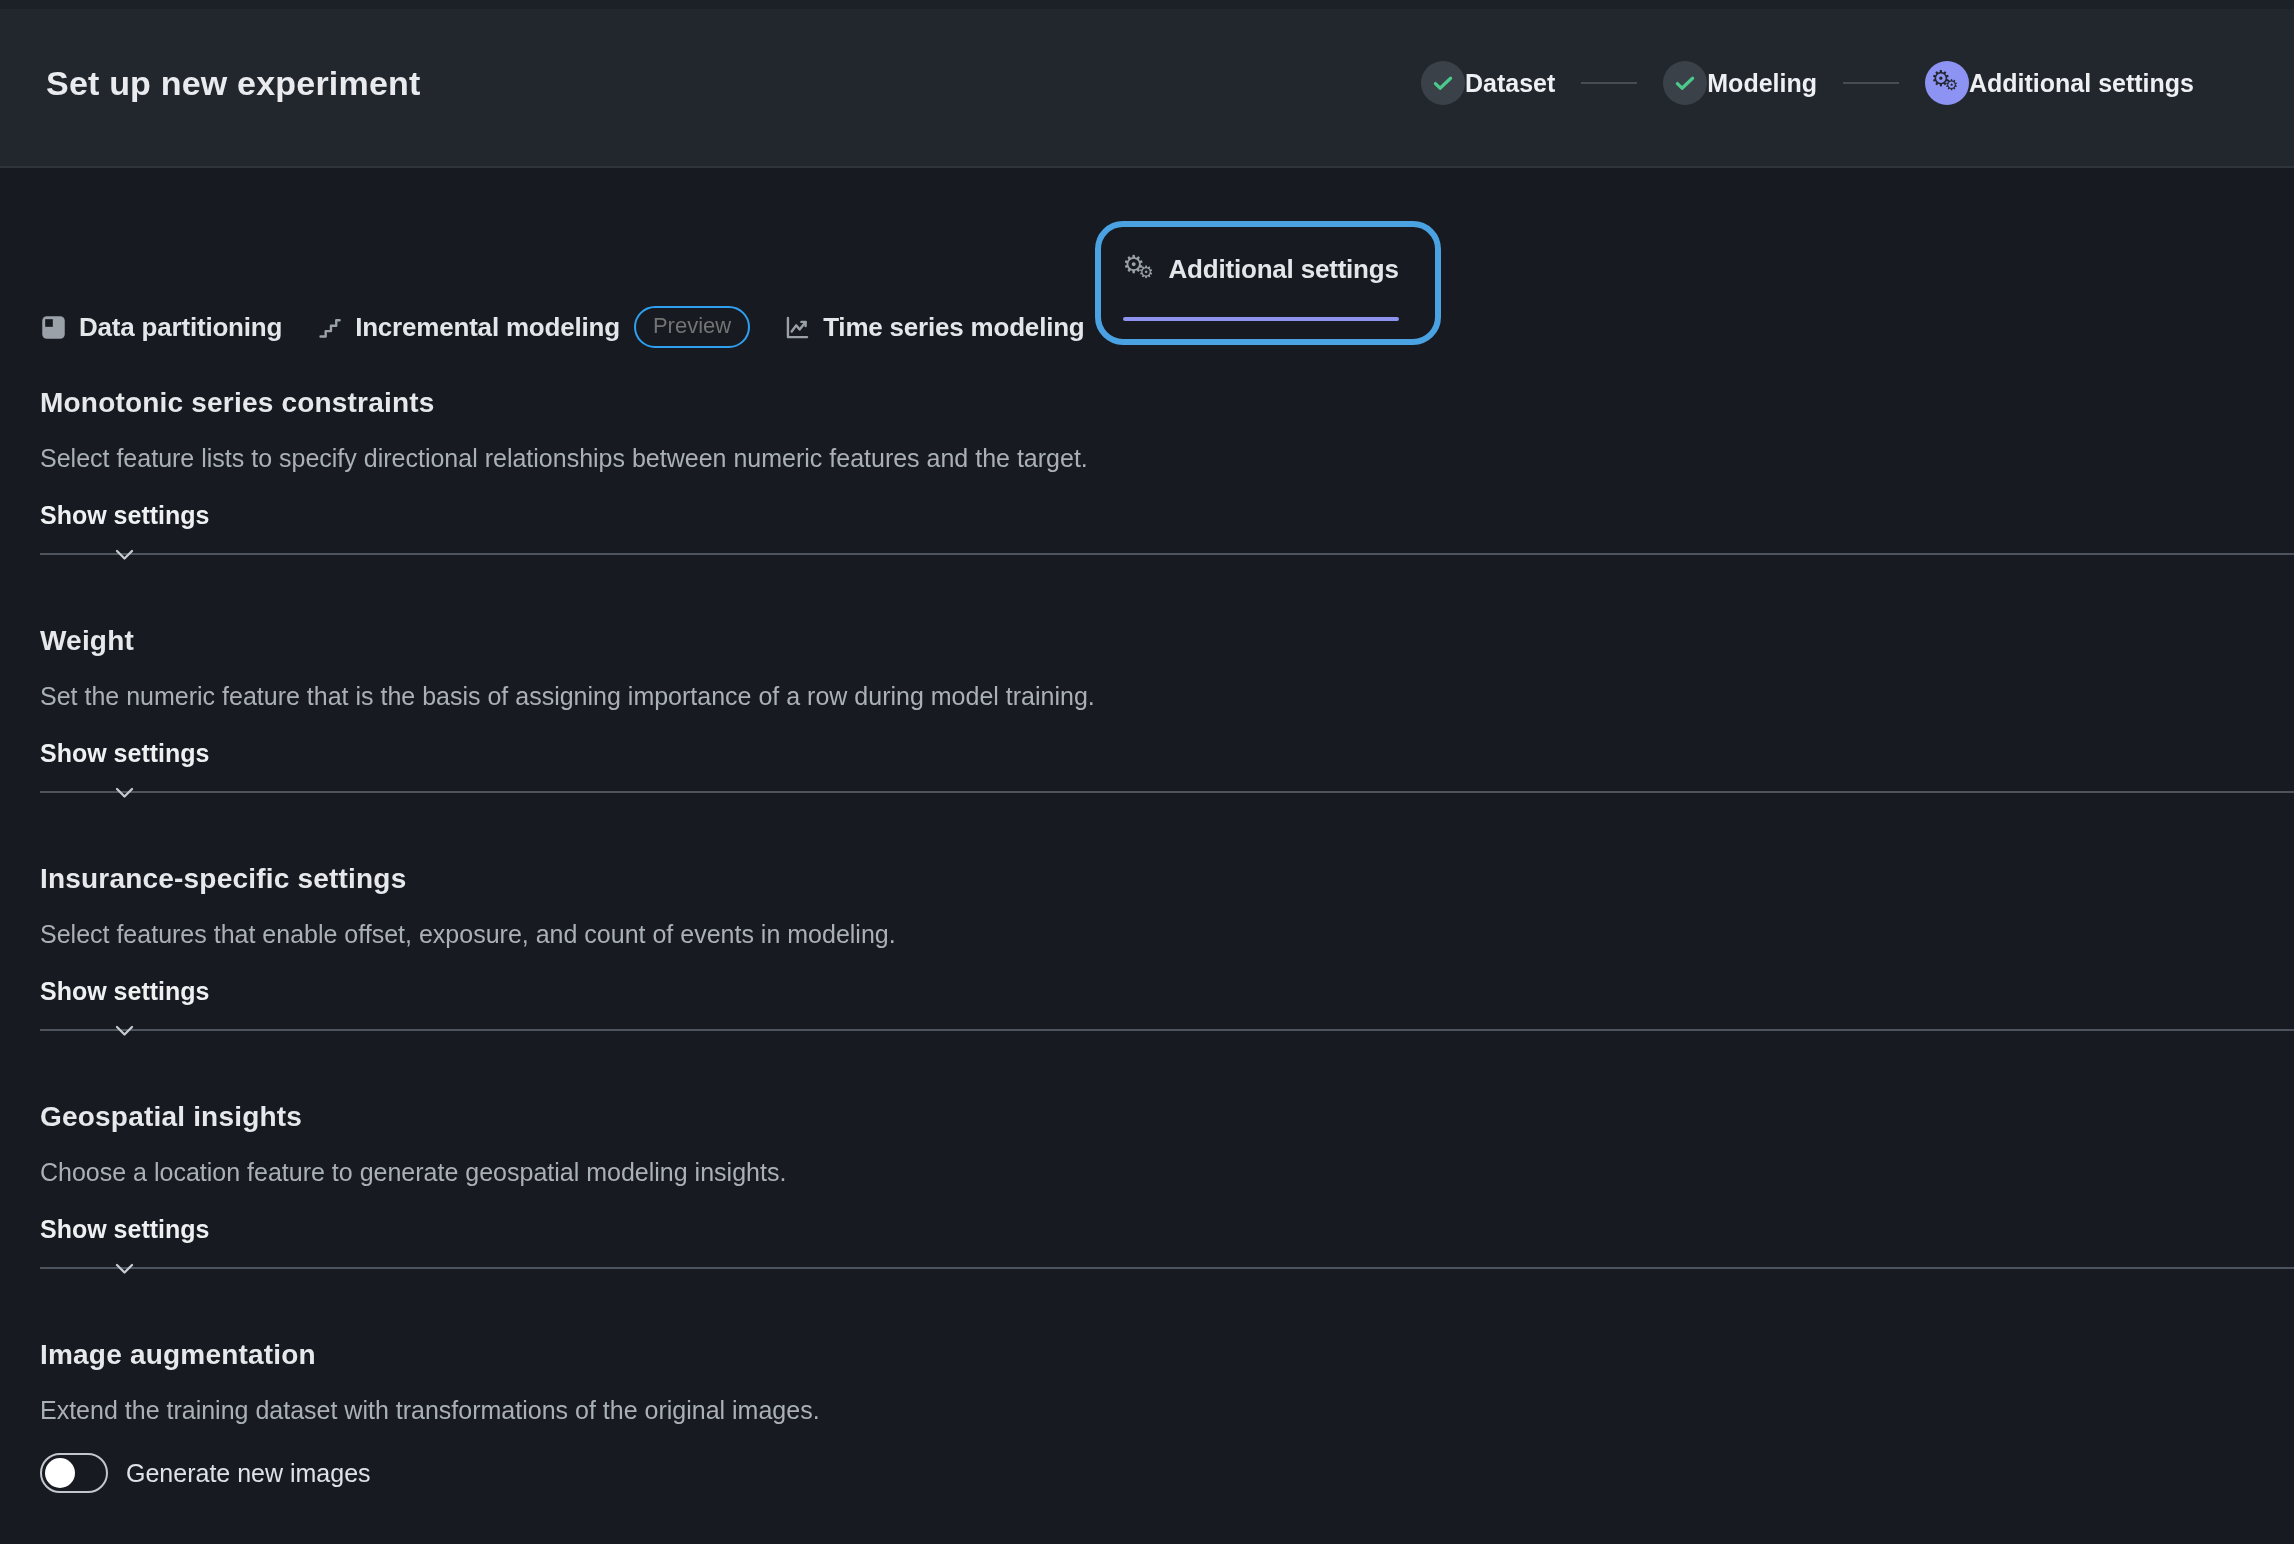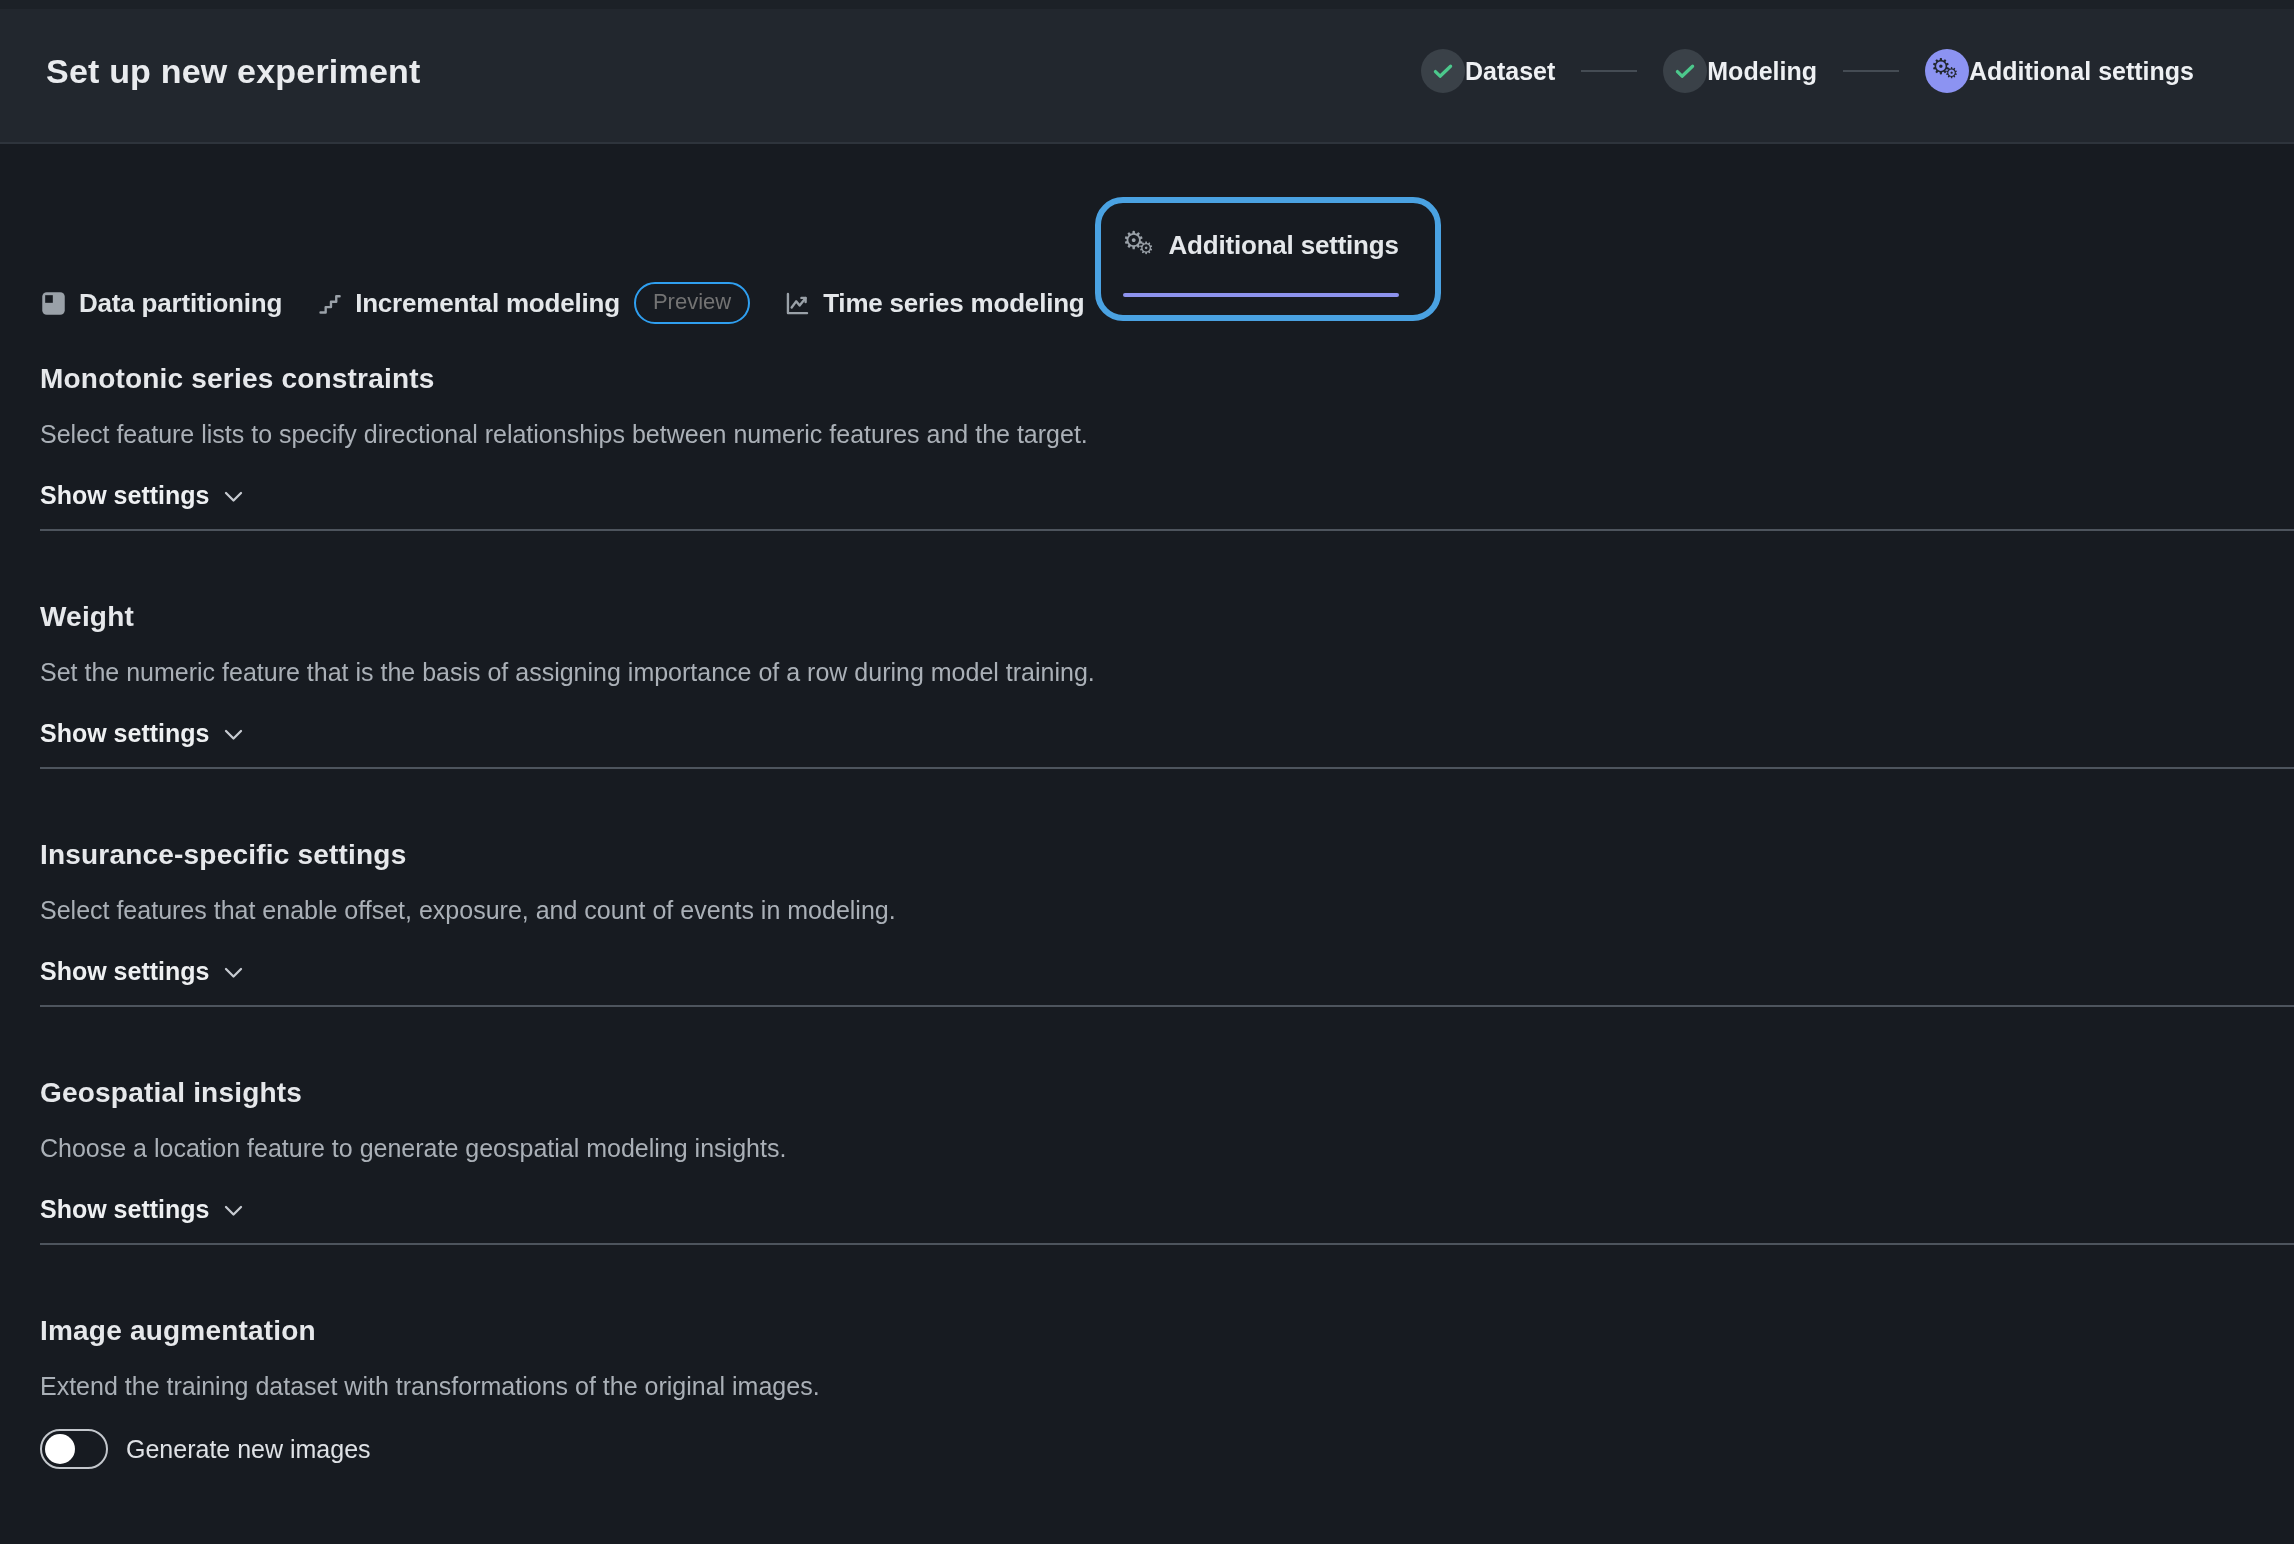--- a/index.html
+++ b/index.html
@@ -6,21 +6,21 @@
   html,body { width:2294px; height:1544px; }
   body {
     background:#171b21;
     font-family:"Liberation Sans","DejaVu Sans",sans-serif;
     color:#e8eaed;
     overflow:hidden;
   }
 
   
   .app-header{
-    height:144px;
+    height:168px;
     background:#22272e;
     border-bottom:2px solid #2e343c;
     display:flex;
     align-items:center;
     justify-content:space-between;
     padding:0 100px 0 46px;
     position:relative;
   }
   .app-header::before{
     content:"";
@@ -118,21 +118,21 @@
   .section-desc{
     font-size:25px; color:#aab0b7; line-height:34px;
     margin-bottom:26px;
     font-weight:400;
   }
   .show-settings{
     display:flex; align-items:center;
     height:36px;
     gap:15px;
     cursor:pointer;
-    background:none; border:none; color:inherit; font:inherit;
+    background:none; border:none; color:inherit; font:inherit;flex-direction:column;
   }
   .show-settings-label{ font-size:25px; font-weight:700; color:#eef0f2; }
   .chevron{ display:flex; align-items:center; margin-top:4px; }
 
   
   .toggle-row{ display:flex; align-items:center; margin-top:18px; gap:18px; }
   .toggle{
     width:68px; height:40px;
     border:2.5px solid #c3c7cc;
     border-radius:20px;

